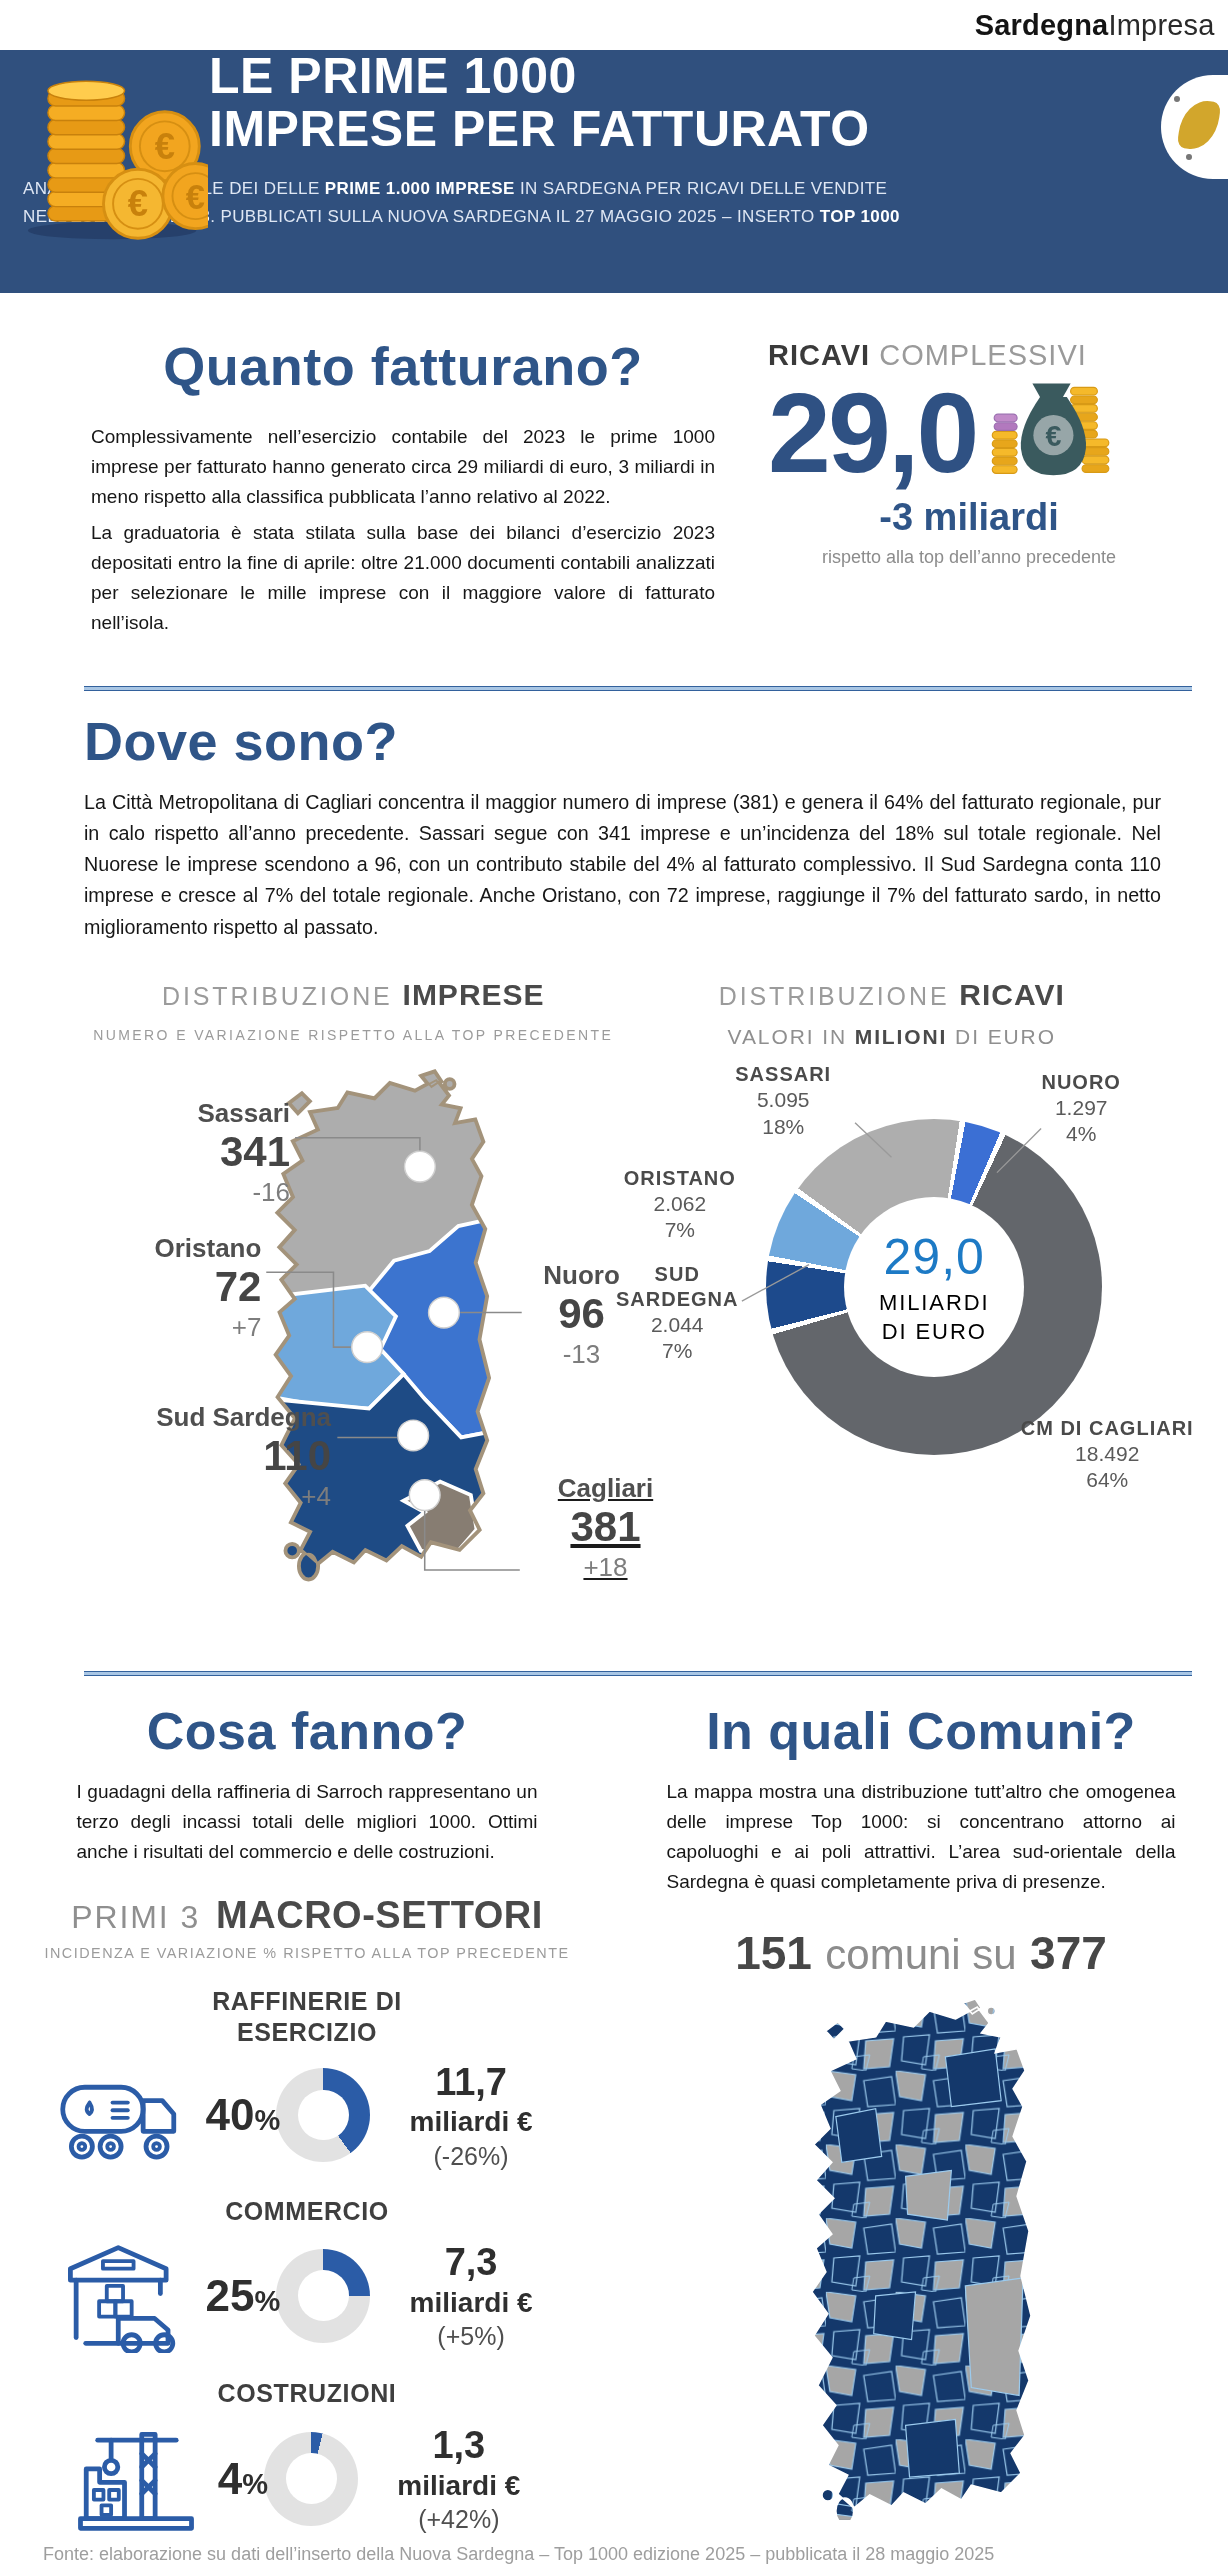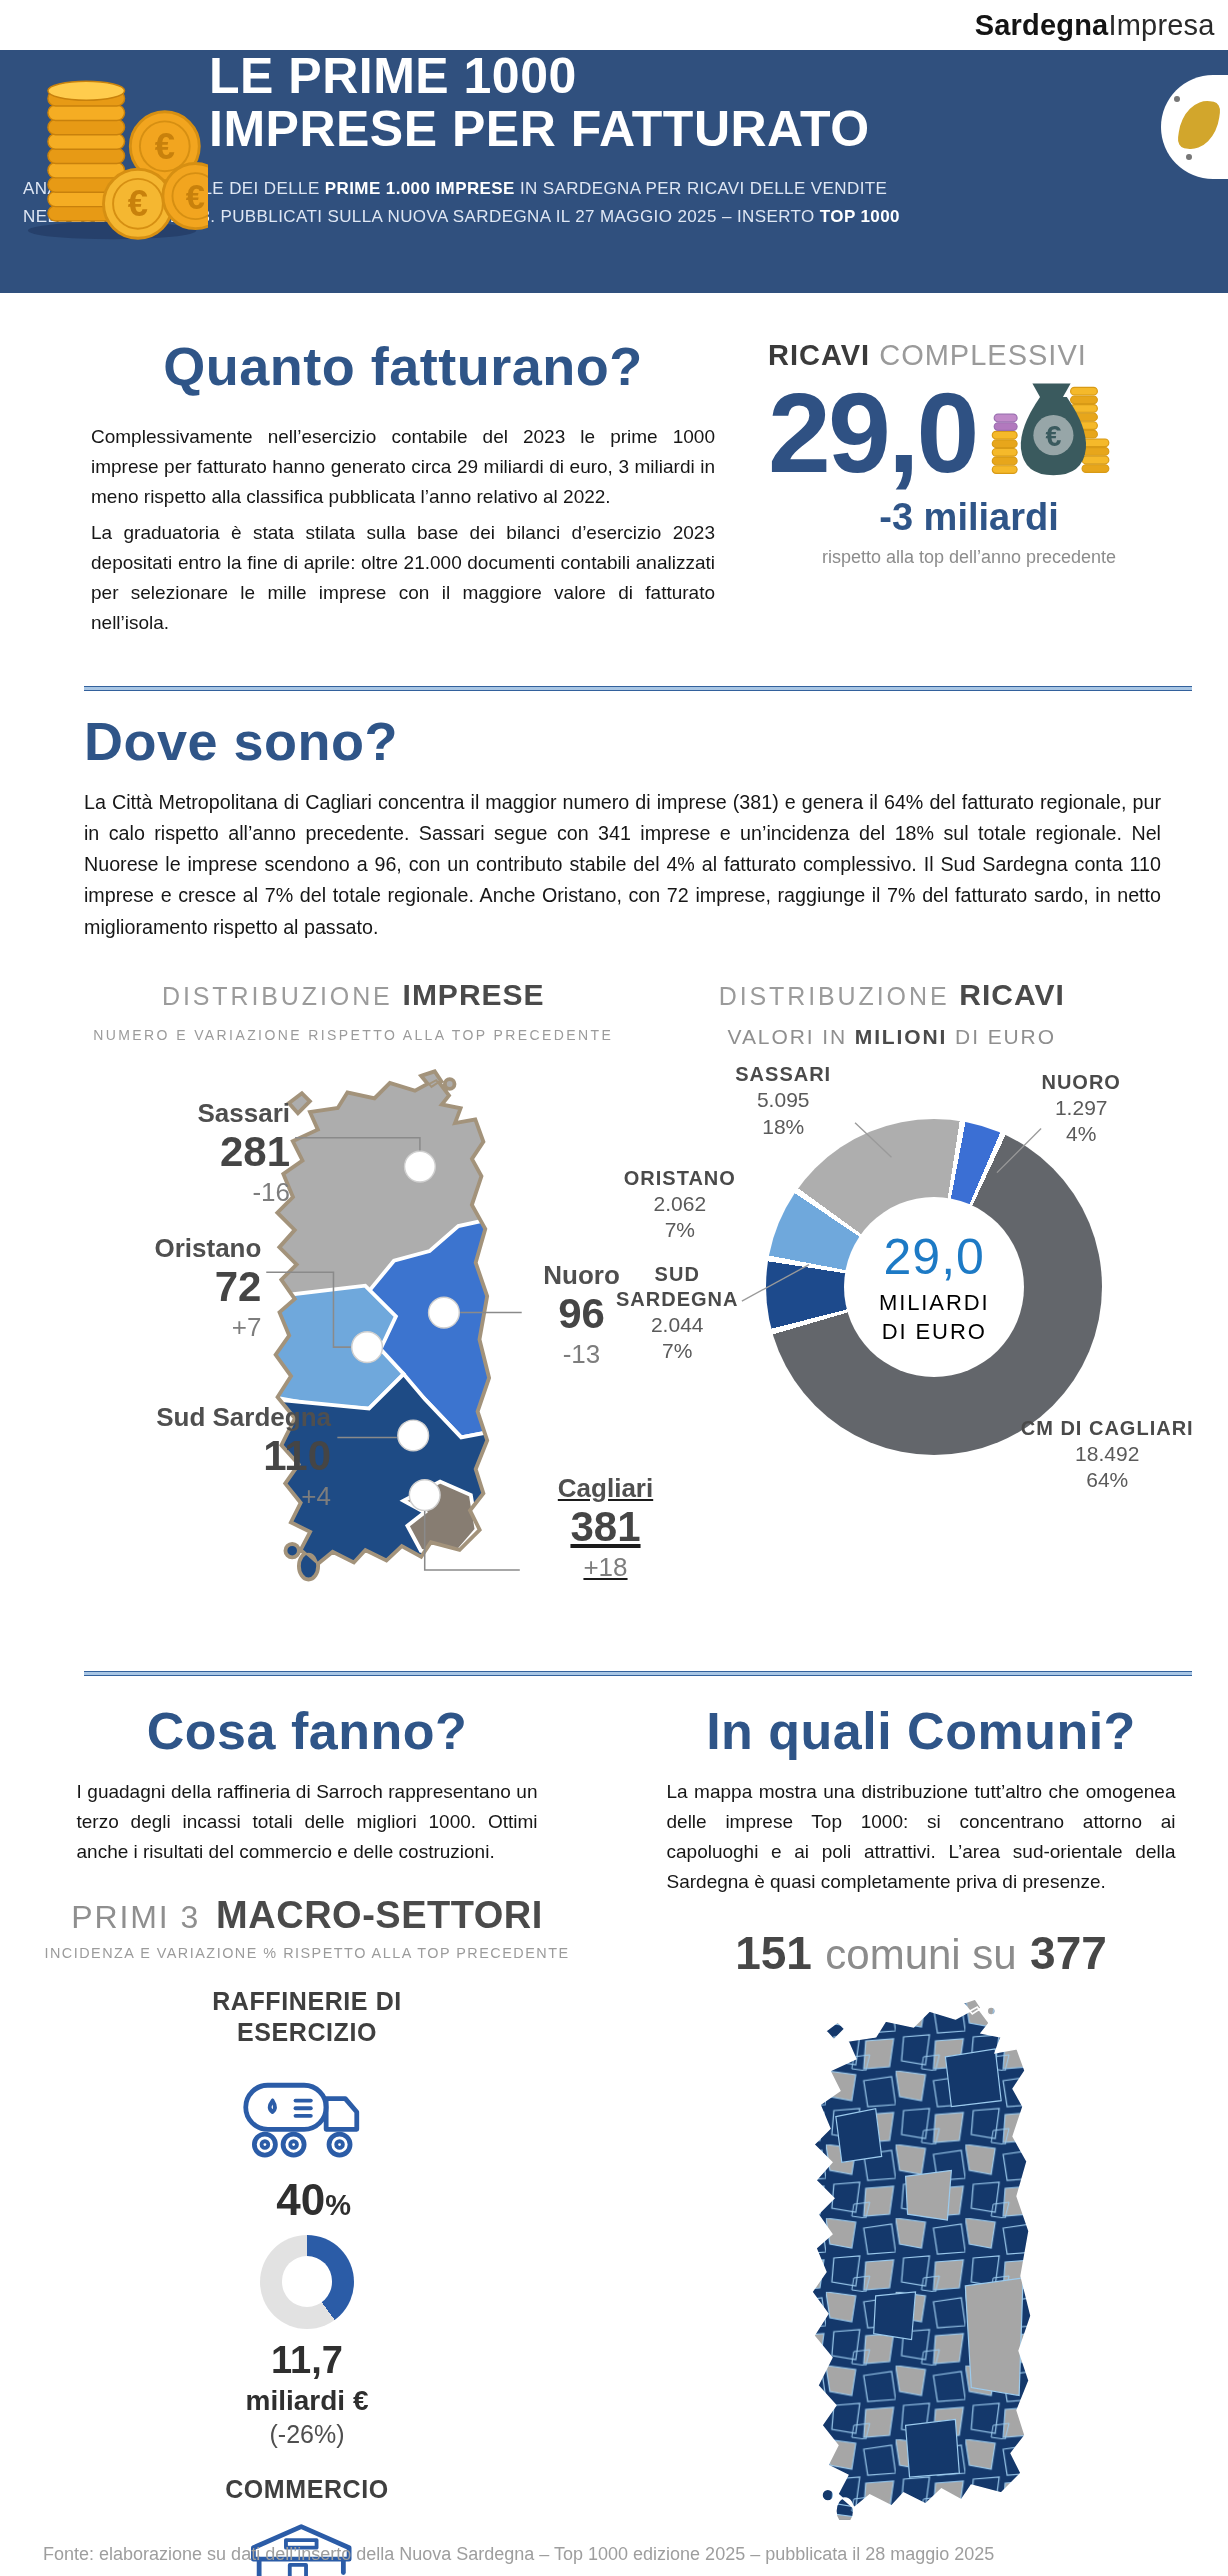--- a/index.html
+++ b/index.html
@@ -79,21 +79,21 @@
   .col .h-script{text-align:center;font-size:52px;}
   .col-inner-l{width:461px;margin:0 auto;}
   .col-inner-r{width:509px;margin:0 auto;}
   .col .para{margin-top:15.4px;}
   .primi{display:flex;justify-content:center;align-items:baseline;gap:16px;margin-top:27px;text-align:right;}
   .primi .pre{font-size:32px;color:#8F8F8F;letter-spacing:1.9px;}
   .primi b{font-size:38px;color:#4A4A4A;font-weight:800;letter-spacing:0.5px;}
   .primi-cap{text-align:center;font-size:14.4px;color:#9B9B9B;letter-spacing:1.5px;margin-top:7.7px;}
   .sector{margin-top:25px;text-align:center;}
   .sector-name{font-size:25px;font-weight:800;color:#3F3F3F;letter-spacing:0.6px;width:317px;margin:0 auto;line-height:1.25;}
-  .sector-body{display:flex;align-items:center;justify-content:center;gap:9.6px;margin-top:11.5px;flex-direction:column;}
+  .sector-body{display:flex;align-items:center;justify-content:center;gap:9.6px;margin-top:11.5px;}
   .s-icon{width:144px;display:flex;justify-content:center;}
   .s-pct{font-size:44px;font-weight:800;color:#2F2F2F;white-space:nowrap;margin-right:-13.4px;position:relative;z-index:2;}
   .s-pct .sign{font-size:29px;font-weight:800;}
   .s-donut{width:94px;height:94px;border-radius:50%;position:relative;flex:0 0 auto;}
   .s-donut::after{content:"";position:absolute;inset:23%;background:#fff;border-radius:50%;}
   .s-vals{width:182px;line-height:1.2;}
   .s-vals .v1{font-size:38px;font-weight:800;color:#2F2F2F;}
   .s-vals .v2{font-size:28px;font-weight:800;color:#2F2F2F;}
   .s-vals .v3{font-size:25px;color:#4F4F4F;margin-top:1.9px;}
   .stat{display:flex;justify-content:center;align-items:baseline;gap:13.4px;margin-top:29px;}
@@ -264,21 +264,21 @@
           <g fill="#fff" stroke="#cfcfcf" stroke-width="1.5">
             <circle cx="330" cy="112" r="16"></circle>
             <circle cx="355" cy="264" r="16"></circle>
             <circle cx="275" cy="300" r="16"></circle>
             <circle cx="323" cy="392" r="16"></circle>
             <circle cx="335" cy="454" r="16"></circle>
           </g>
         </svg>
         <div class="map-label ta-r" style="left:24px;top:40px;width:163px;">
           <div class="n">Sassari</div>
-          <div class="v">281</div>
+          <div class="v">341</div>
           <div class="d">-16</div>
         </div>
         <div class="map-label ta-r" style="left:14.4px;top:175px;width:144px;">
           <div class="n">Oristano</div>
           <div class="v">72</div>
           <div class="d">+7</div>
         </div>
         <div class="map-label ta-c" style="left:422px;top:202px;width:113px;">
           <div class="n">Nuoro</div>
           <div class="v">96</div>

